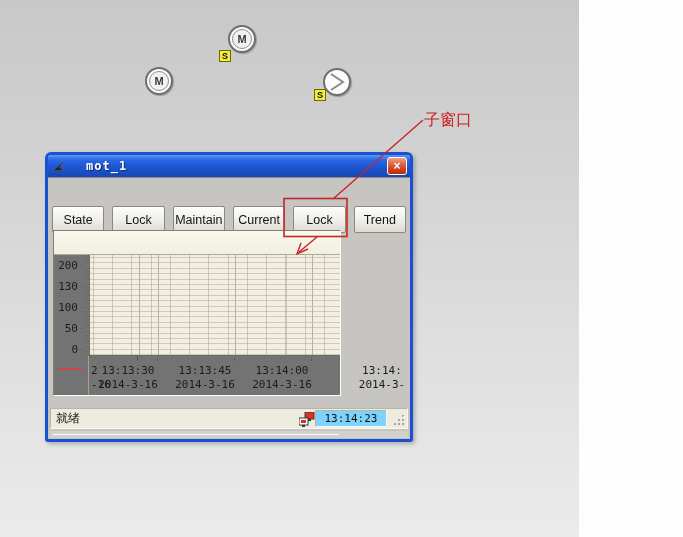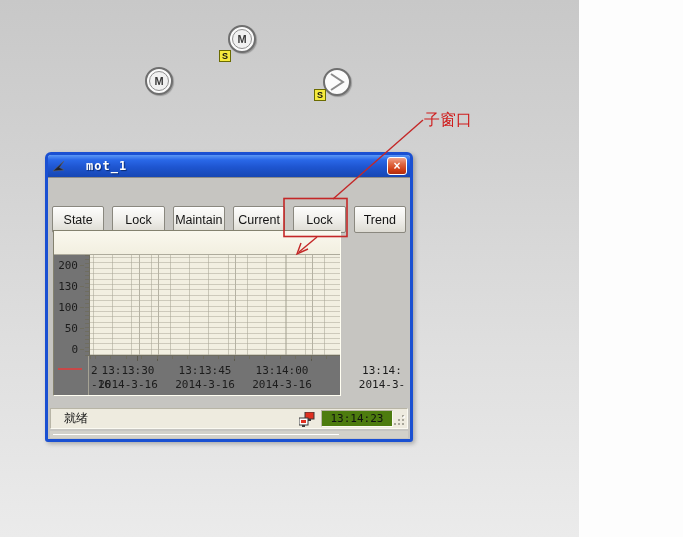--- a/index.html
+++ b/index.html
@@ -121,27 +121,27 @@
   .xcol { position:absolute; top:3px; line-height:14px; text-align:center; transform:translateX(-50%); white-space:nowrap; }
   .xc0 { left:37px; transform:none; text-align:left; }
   .xc1 { left:74px; } .xc2 { left:151px; } .xc3 { left:228px; } .xc4 { left:303px;margin-left:25px; }
 
   
   .statusbar {
     position:absolute; left:2px; right:2px; top:230px; height:21px;
     background:#eeebdf; border:1px solid; border-color:#b8b5a6 #fbfaf2 #fbfaf2 #b8b5a6;
     display:flex; align-items:center;
   }
-  .status-ready { padding-left:13px; font-size:12px; color:#111; }
+  .status-ready { padding-left:5px; font-size:12px; color:#111; }
   .status-icon { position:absolute; right:92px; top:3px; width:16px; height:15px; }
   .status-time {
-    position:absolute; right:14px; top:1px; width:72px; height:17px;
+    position:absolute; right:20px; top:1px; width:72px; height:17px;
     border:1px solid; border-color:#b8b5a6 #fbfaf2 #fbfaf2 #b8b5a6;
     display:flex; align-items:center; justify-content:center;
-    font:11px "DejaVu Sans Mono", monospace; color:#111; background:#4d7c0f;
+    font:11px "DejaVu Sans Mono", monospace; color:#111; background:#7dd3fc;
   }
   .grip { position:absolute; right:1px; bottom:1px; width:13px; height:13px; cursor:nwse-resize; }
 
   .bottomstrip { position:absolute; left:2px; right:2px; top:253px; height:7px; background:#d2d1ca; }
   .bottomstrip .hline { position:absolute; left:3px; top:3px; width:286px; height:1px; background:#fff; }
 </style>
 </head>
 <body>
 
 <div class="bg"></div>

